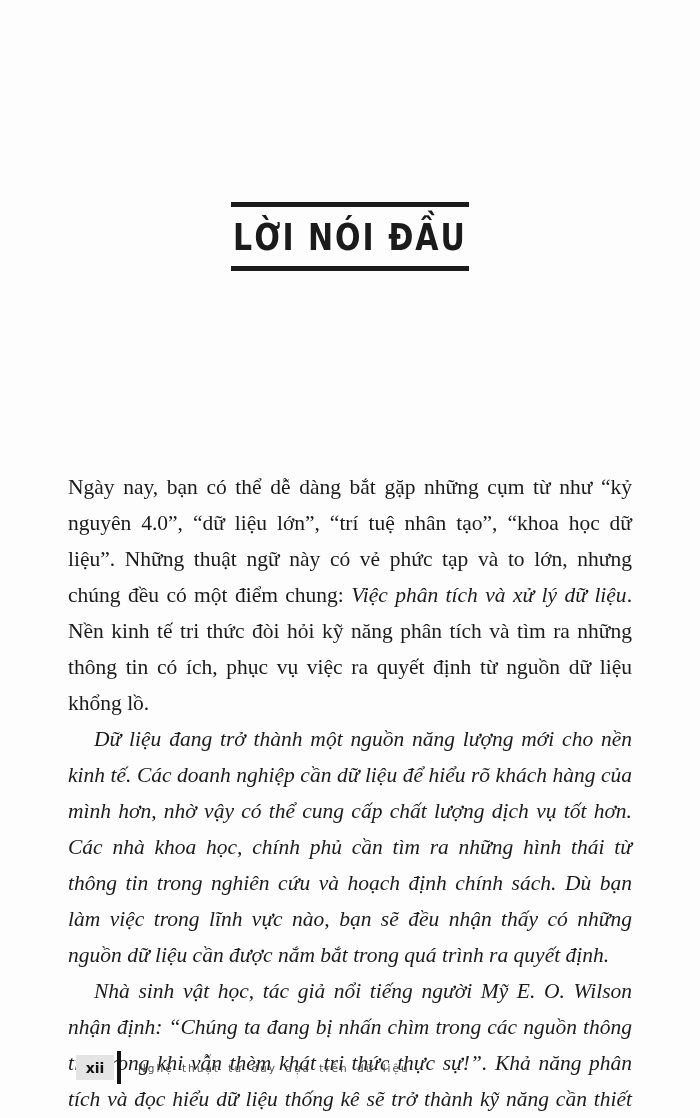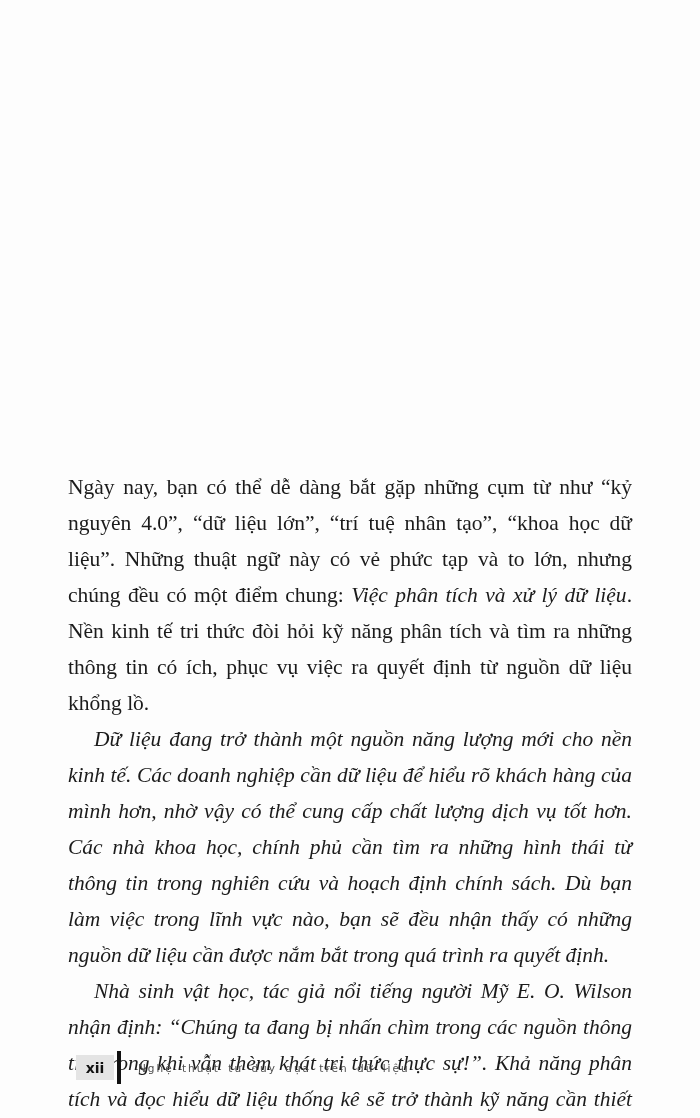--- a/index.html
+++ b/index.html
@@ -83,20 +83,27 @@
     word-spacing:3px;
     color:var(--footer-text);
     white-space:nowrap;
   }
 </style>
 </head>
 <body>
 
 <div class="page">
 
+  <div class="heading-wrap">
+    <div class="heading-inner">
+      <div class="heading-rule"></div>
+      <h1 class="chapter-title">LỜI NÓI ĐẦU</h1>
+      <div class="heading-rule"></div>
+    </div>
+  </div>
 
   <main class="body-text">
     <p><span>Ngày nay, bạn có thể dễ dàng bắt gặp những cụm từ như “kỷ nguyên 4.0”, “dữ liệu lớn”, “trí tuệ nhân tạo”, “khoa học dữ liệu”. Những thuật ngữ này có vẻ phức tạp và to lớn, nhưng chúng đều có một điểm chung: </span><span class="italic">Việc phân tích và xử lý dữ liệu</span><span>. Nền kinh tế tri thức đòi hỏi kỹ năng phân tích và tìm ra những thông tin có ích, phục vụ việc ra quyết định từ nguồn dữ liệu khổng lồ.</span></p>
     <p class="indented"><span>Dữ liệu đang trở thành một nguồn năng lượng mới cho nền kinh tế. Các doanh nghiệp cần dữ liệu để hiểu rõ khách hàng của mình hơn, nhờ vậy có thể cung cấp chất lượng dịch vụ tốt hơn. Các nhà khoa học, chính phủ cần tìm ra những hình thái từ thông tin trong nghiên cứu và hoạch định chính sách. Dù bạn làm việc trong lĩnh vực nào, bạn sẽ đều nhận thấy có những nguồn dữ liệu cần được nắm bắt trong quá trình ra quyết định.</span></p>
     <p class="indented"><span>Nhà sinh vật học, tác giả nổi tiếng người Mỹ E. O. Wilson nhận định: “Chúng ta đang bị nhấn chìm trong các nguồn thông tin, trong khi vẫn thèm khát tri thức thực sự!”. Khả năng phân tích và đọc hiểu dữ liệu thống kê sẽ trở thành kỹ năng cần thiết cho tất cả chúng ta trong thời đại ngày nay. Nhờ có điều này, khoa học dữ liệu hiện nay được mệnh danh là ngành nghề quyến rũ nhất trong thế kỷ 21. Thậm chí, kể cả khi</span></p>
   </main>
 
   <footer class="footer">
     <div class="page-num-chip">xii</div>
     <div class="footer-bar"></div>

